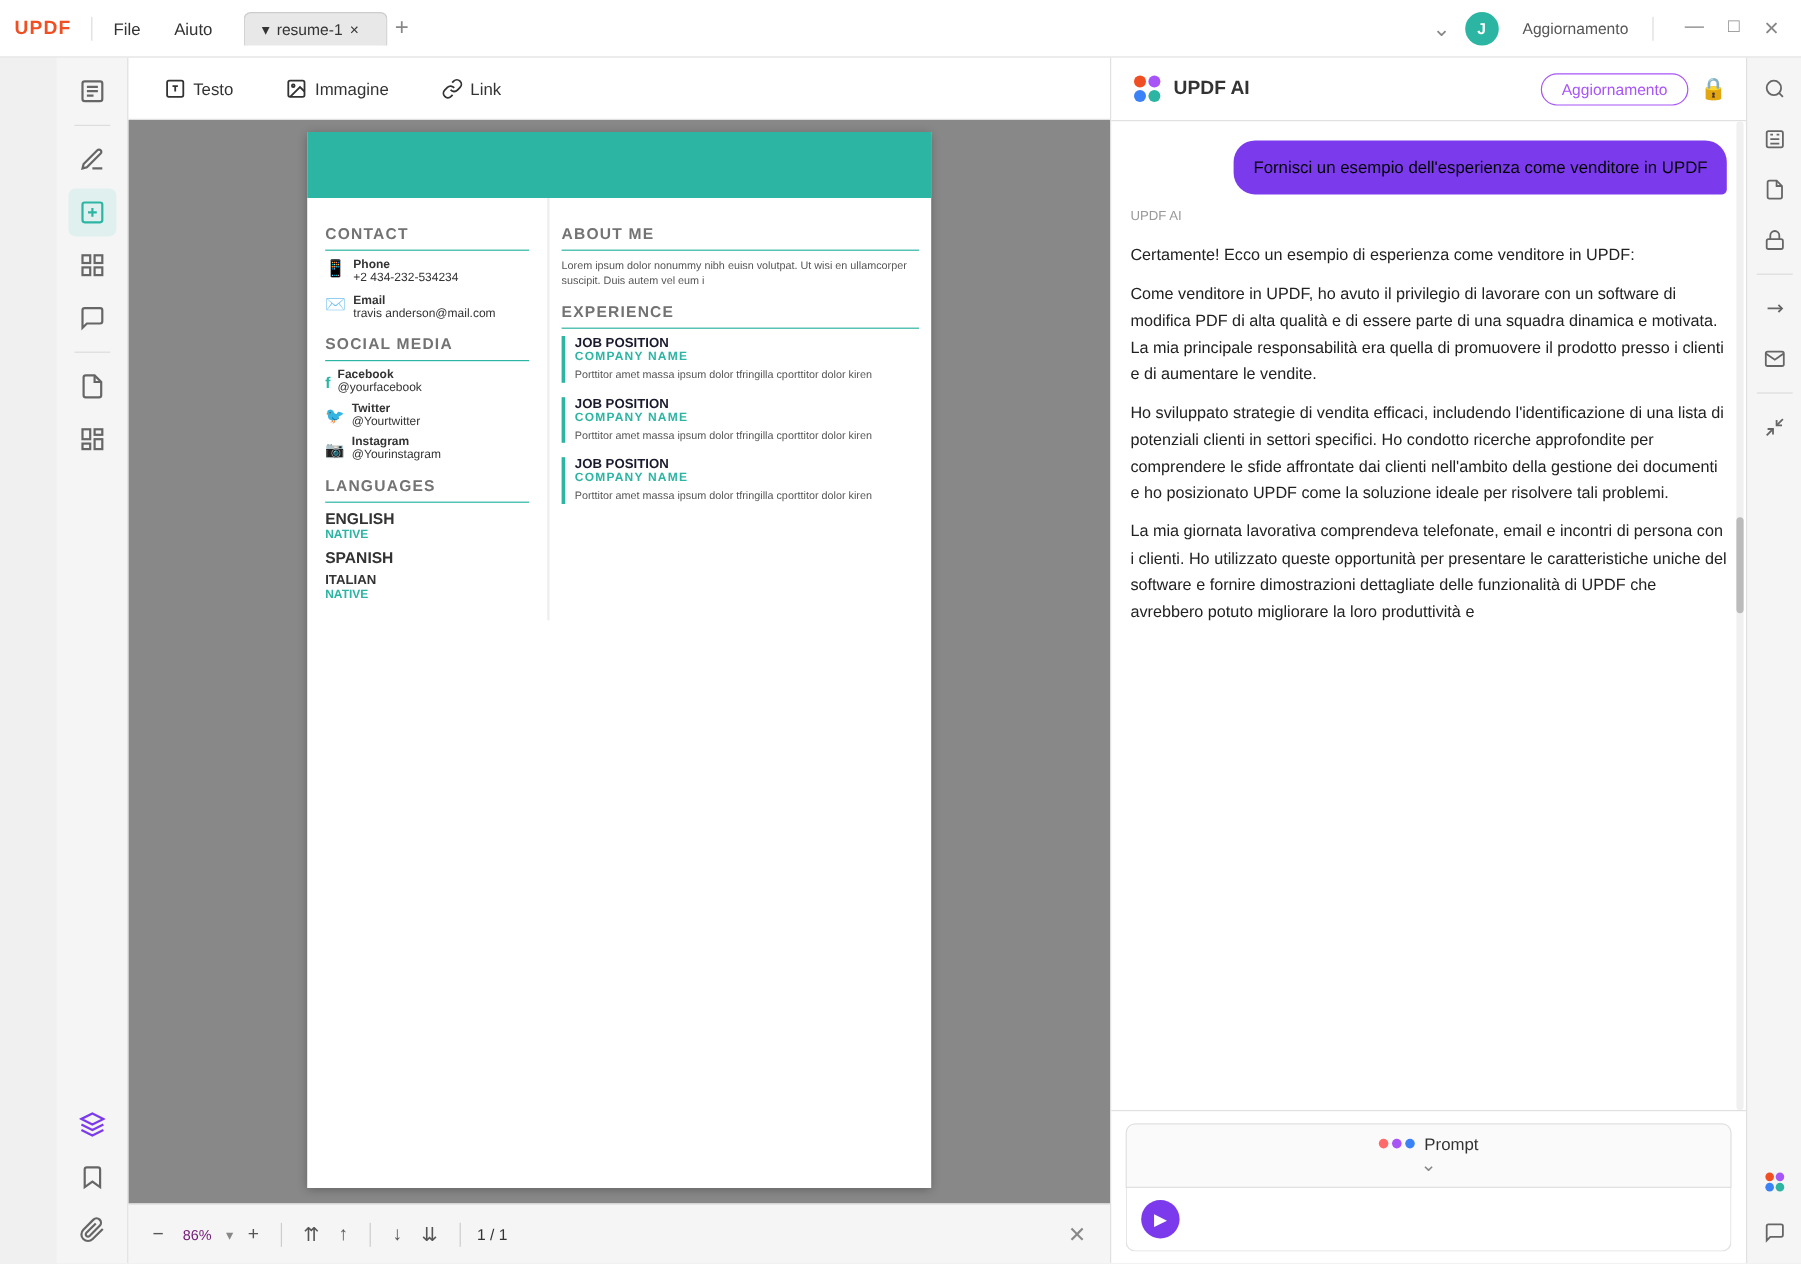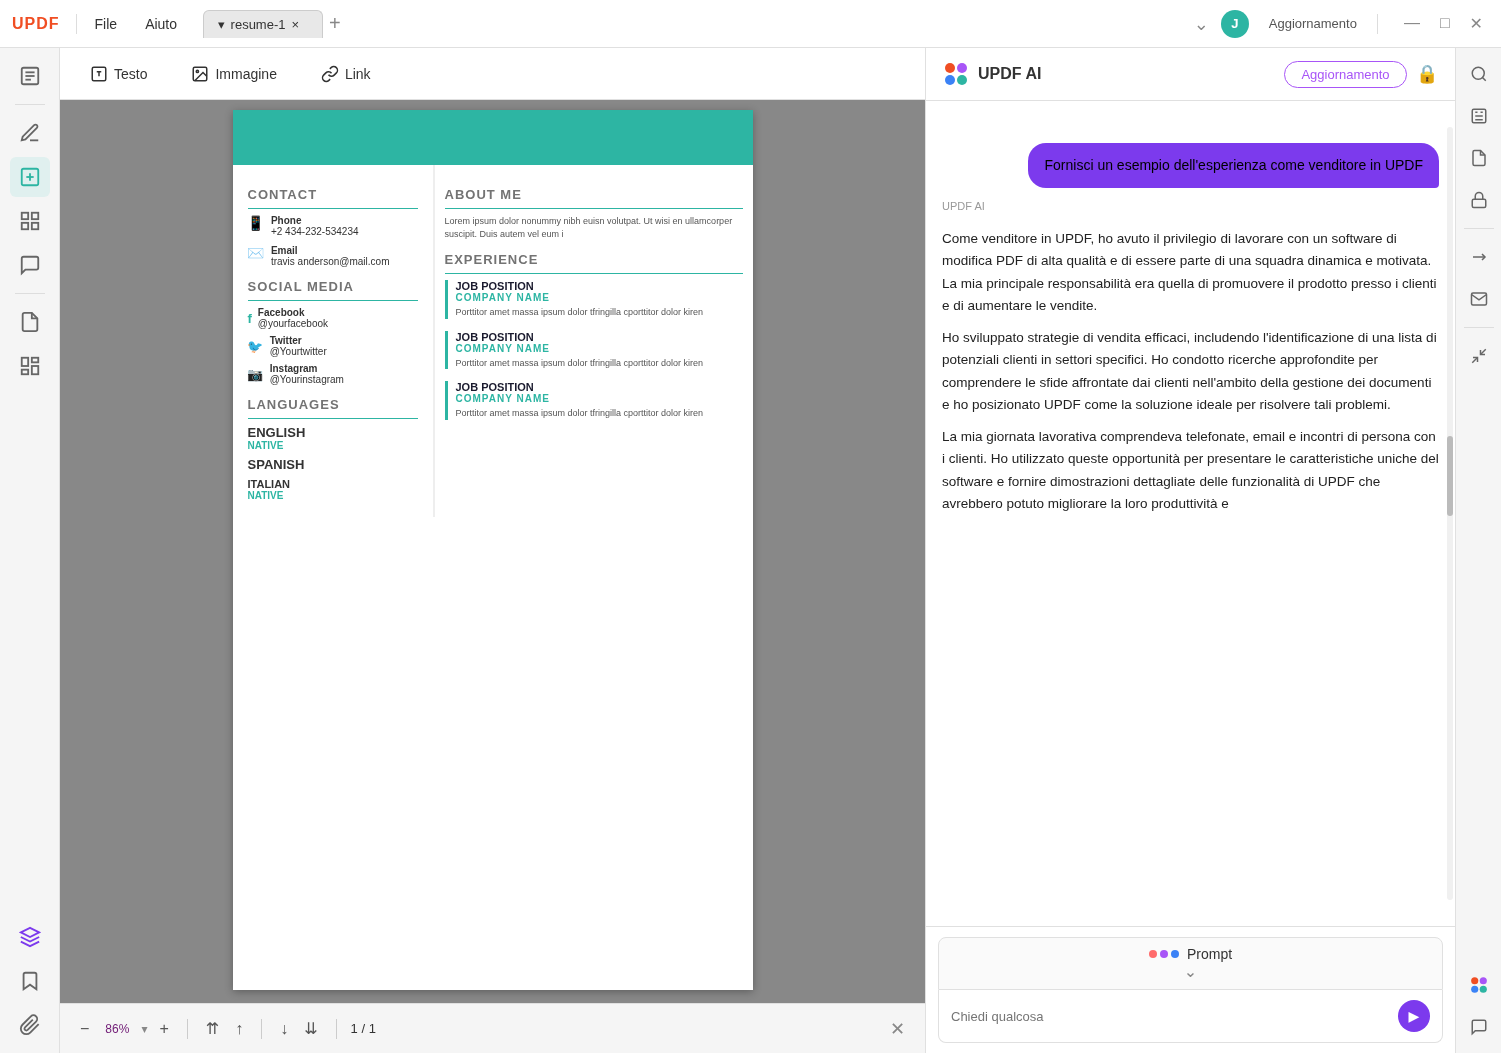--- a/index.html
+++ b/index.html
@@ -99,21 +99,21 @@
     .zoom-dropdown { font-size: 12px; color: #888; cursor: pointer; }
     .bottom-sep { width: 1px; height: 20px; background: #ccc; margin: 0 6px; }
     .nav-btn { font-size: 16px; color: #555; cursor: pointer; padding: 4px; }
     .page-info { font-size: 13px; color: #333; }
     .bottom-right-btns { margin-left: auto; display: flex; gap: 8px; }
     .bottom-close-btn { font-size: 18px; color: #888; cursor: pointer; padding: 4px; }
 
     
     .right-panel {
       width: 530px; background: #fff; border-left: 1px solid #e0e0e0;
-      display: flex; flex-direction: column; flex-shrink: 0; gap: 26px;
+      display: flex; flex-direction: column; flex-shrink: 0;
     }
     .right-panel-header {
       padding: 12px 16px; display: flex; align-items: center; justify-content: space-between;
       border-bottom: 1px solid #e0e0e0;
     }
     .updf-ai-logo { display: flex; align-items: center; gap: 8px; }
     .ai-logo-icon { width: 28px; height: 28px; }
     .ai-logo-text { font-size: 16px; font-weight: bold; color: #333; }
     .upgrade-btn {
       background: #fff; border: 1.5px solid #a855f7; color: #a855f7;
@@ -181,21 +181,21 @@
     .far-right-sidebar {
       width: 46px; background: #f5f5f5; border-left: 1px solid #e0e0e0;
       display: flex; flex-direction: column; align-items: center; padding: 8px 0; gap: 6px; flex-shrink: 0;
     }
     .far-right-icon {
       width: 36px; height: 36px; display: flex; align-items: center; justify-content: center;
       border-radius: 6px; cursor: pointer; font-size: 17px; color: #666;
     }
 
     
-    .content-row { display: flex; flex: 1; overflow: hidden; }
+    .content-row { display: flex; flex: 1; overflow: hidden; margin-left: 47px; }
     .center-column { display: flex; flex-direction: column; flex: 1; overflow: hidden; }
 
     
     .pdf-scroll { flex: 1; overflow: hidden; background: #888; display: flex; flex-direction: column; }
   </style>
 </head>
 <body>
 
 <div class="top-bar">
   <span class="updf-logo">UPDF</span>
@@ -463,20 +463,21 @@
 
     <div class="chat-area" style="position:relative;">
 
       <div style="display:flex; justify-content:flex-end;">
         <div class="msg-user">Fornisci un esempio dell'esperienza come venditore in UPDF</div>
       </div>
 
       <div class="msg-ai-label">UPDF AI</div>
 
       <div class="msg-ai-content">
+        <p>Certamente! Ecco un esempio di esperienza come venditore in UPDF:</p>
         <p>Come venditore in UPDF, ho avuto il privilegio di lavorare con un software di modifica PDF di alta qualità e di essere parte di una squadra dinamica e motivata. La mia principale responsabilità era quella di promuovere il prodotto presso i clienti e di aumentare le vendite.</p>
         <p>Ho sviluppato strategie di vendita efficaci, includendo l'identificazione di una lista di potenziali clienti in settori specifici. Ho condotto ricerche approfondite per comprendere le sfide affrontate dai clienti nell'ambito della gestione dei documenti e ho posizionato UPDF come la soluzione ideale per risolvere tali problemi.</p>
         <p>La mia giornata lavorativa comprendeva telefonate, email e incontri di persona con i clienti. Ho utilizzato queste opportunità per presentare le caratteristiche uniche del software e fornire dimostrazioni dettagliate delle funzionalità di UPDF che avrebbero potuto migliorare la loro produttività e</p>
       </div>
 
       <div style="position:absolute;right:2px;top:0;bottom:0;width:6px;background:#f0f0f0;border-radius:3px;">
         <div style="position:absolute;top:40%;width:6px;height:80px;background:#bbb;border-radius:3px;"></div>
       </div>
     </div>
 
@@ -486,21 +487,20 @@
           <div class="prompt-dots">
             <div class="prompt-dot" style="background:#ff6b6b;"></div>
             <div class="prompt-dot" style="background:#a855f7;"></div>
             <div class="prompt-dot" style="background:#3b82f6;"></div>
           </div>
           <span class="prompt-text">Prompt</span>
         </div>
         <span class="prompt-chevron">⌄</span>
       </div>
       <div class="chat-input-row">
-        <input class="chat-input" type="text" placeholder="Chiedi qualcosa" style="">
         <div class="send-btn">
           <span class="send-icon">▶</span>
         </div>
       </div>
     </div>
   </div>
 
   <div class="far-right-sidebar">
     <div class="far-right-icon">
       <svg width="18" height="18" viewBox="0 0 24 24" fill="none" stroke="#666" stroke-width="2">

